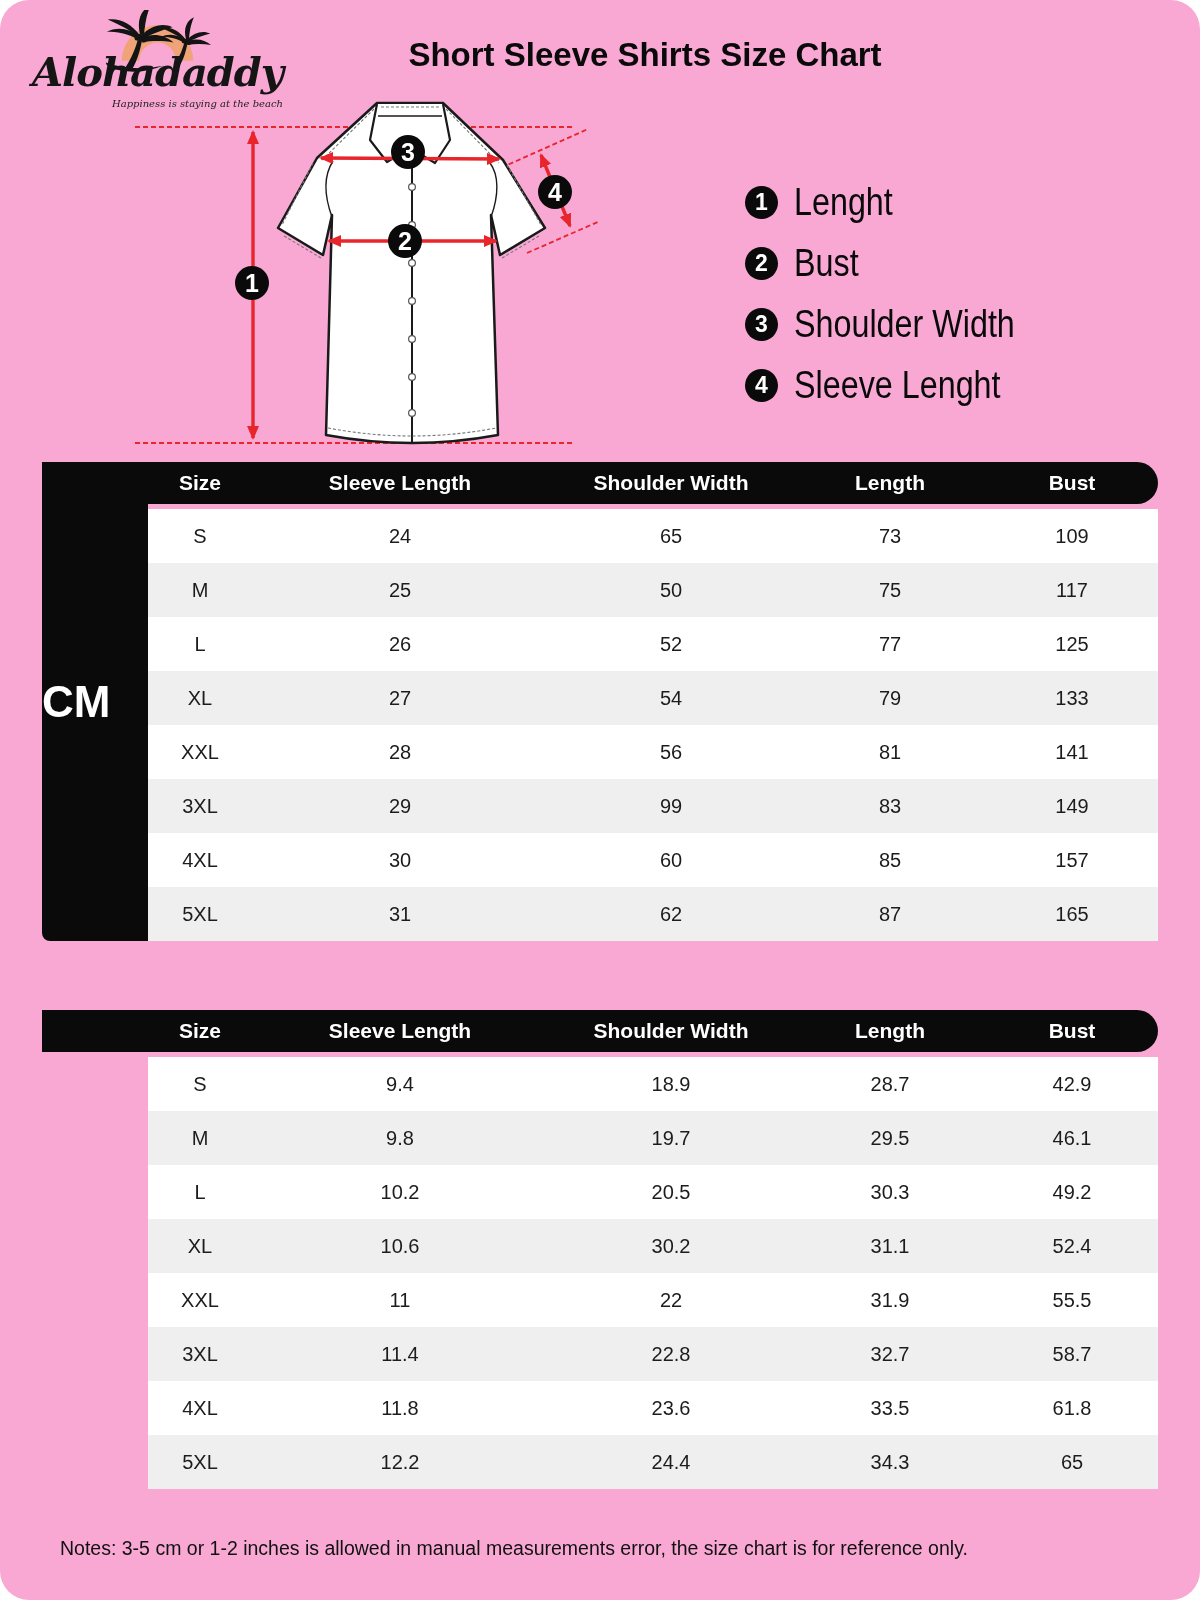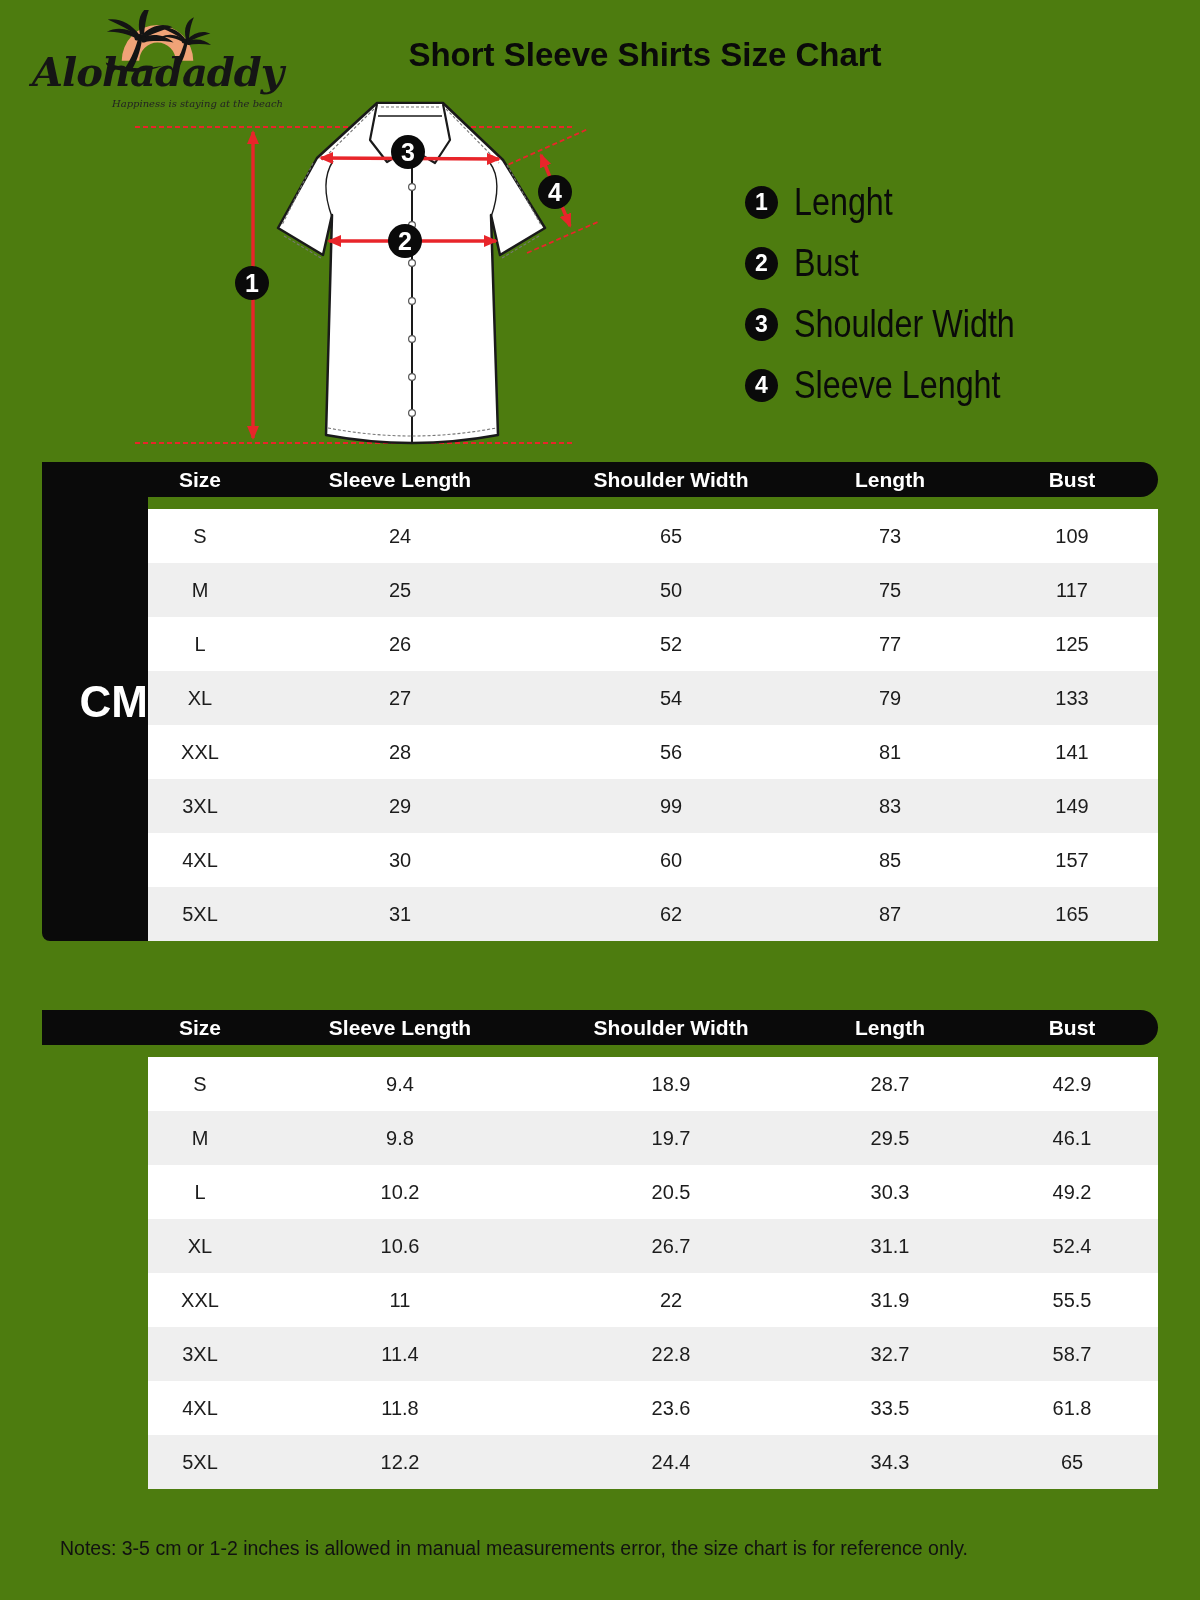--- a/index.html
+++ b/index.html
@@ -1,17 +1,17 @@
 <!DOCTYPE html>
 <html><head>
 <meta charset="utf-8">
 <style>
   html,body{margin:0;padding:0;background:#fff;}
-  .page{position:relative;width:1200px;height:1600px;background:#4d7c0f;overflow:hidden;
-        font-family:"Liberation Sans", sans-serif;color:#111;}
+  .page{position:relative;width:1200px;height:1600px;background:#f9a8d4;overflow:hidden;
+        font-family:"Liberation Sans", sans-serif;color:#111;border-radius:29px;}
 
   
   .logo{position:absolute;left:30px;top:8px;width:255px;height:105px;}
   .logo-art{position:absolute;left:35px;top:2px;}
   .brand-name{position:absolute;left:0;top:40px;width:255px;text-align:center;
     font-family:"DejaVu Serif", serif;font-style:italic;font-weight:bold;
     font-size:40px;letter-spacing:-1px;color:#151515;white-space:nowrap;}
   .brand-tagline{position:absolute;right:2px;top:90px;
     font-family:"DejaVu Serif", serif;font-style:italic;
     font-size:10px;color:#222;white-space:nowrap;}
@@ -29,25 +29,25 @@
   .legend-num{flex:0 0 33px;width:33px;height:33px;border-radius:50%;background:#0a0a0a;
     color:#fff;font-weight:bold;font-size:23px;line-height:33px;text-align:center;margin-right:16px;}
   .legend-label{font-size:38px;color:#0a0a0a;white-space:nowrap;
     transform:scaleX(.85);transform-origin:left center;}
 
   
   .size-table{position:absolute;left:42px;width:1116px;height:479px;}
   .tbl-cm{top:462px;}
   .tbl-inch{top:1010px;}
   .unit-col{position:absolute;left:0;top:0;bottom:0;width:106px;background:#0a0a0a;
-    border-radius:8px 0 0 8px;display:flex;align-items:center;justify-content:flex-end;}
+    border-radius:8px 0 0 8px;display:flex;align-items:center;justify-content:flex-start;}
   .unit-label{color:#fff;font-weight:bold;}
   .tbl-cm .unit-label{font-size:44px;}
   .tbl-inch .unit-label{font-size:36px;}
-  .thead{position:absolute;left:0;top:0;right:0;height:35px;background:#0a0a0a;
+  .thead{position:absolute;left:0;top:0;right:0;height:42px;background:#0a0a0a;
     border-radius:0 24px 24px 0;display:grid;
     grid-template-columns:106px 104px 296px 246px 192px 172px;align-items:center;}
   .th{color:#fff;font-weight:bold;font-size:21px;text-align:center;}
   .tbody{position:absolute;left:106px;top:47px;width:1010px;}
   .tr{display:grid;grid-template-columns:104px 296px 246px 192px 172px;
     height:54px;align-items:center;background:#fff;}
   .tr.alt{background:#efefef;}
   .td{font-size:20px;text-align:center;color:#1c1c1c;}
 
   
@@ -273,21 +273,21 @@
       <div class="tr">
         <div class="td">L</div>
         <div class="td">10.2</div>
         <div class="td">20.5</div>
         <div class="td">30.3</div>
         <div class="td">49.2</div>
       </div>
       <div class="tr alt">
         <div class="td">XL</div>
         <div class="td">10.6</div>
-        <div class="td">26.7</div>
+        <div class="td">30.2</div>
         <div class="td">31.1</div>
         <div class="td">52.4</div>
       </div>
       <div class="tr">
         <div class="td">XXL</div>
         <div class="td">11</div>
         <div class="td">22</div>
         <div class="td">31.9</div>
         <div class="td">55.5</div>
       </div>

